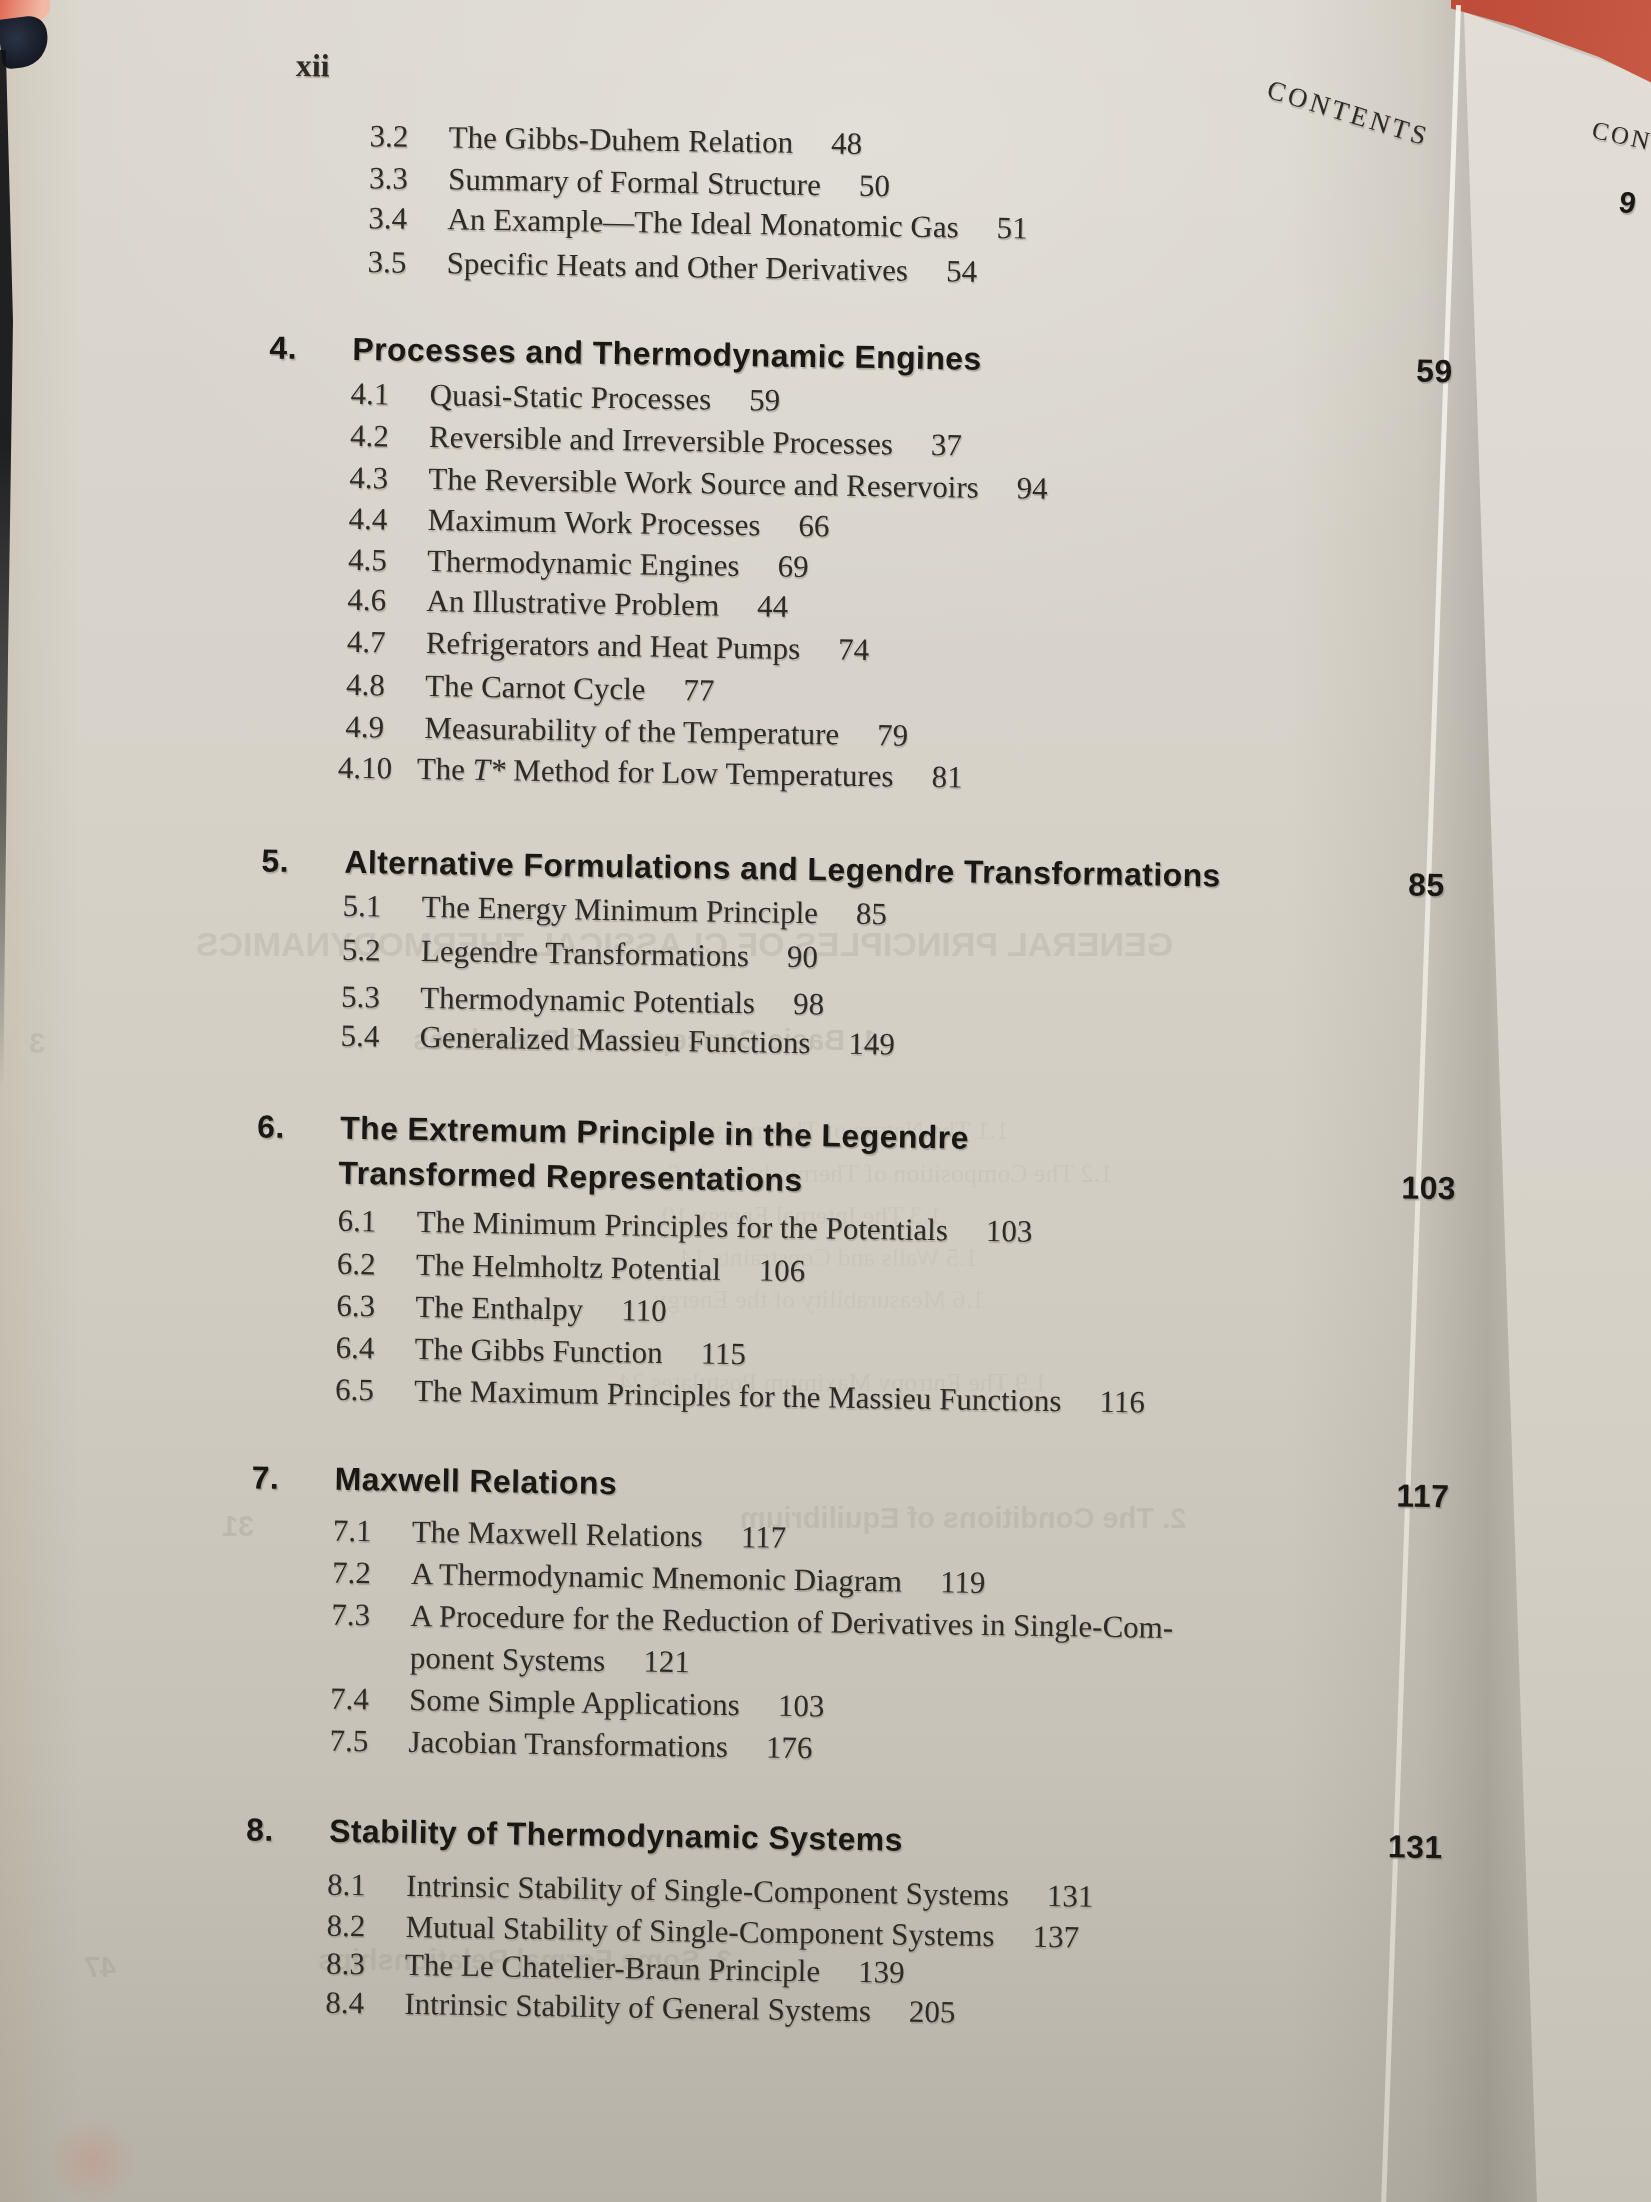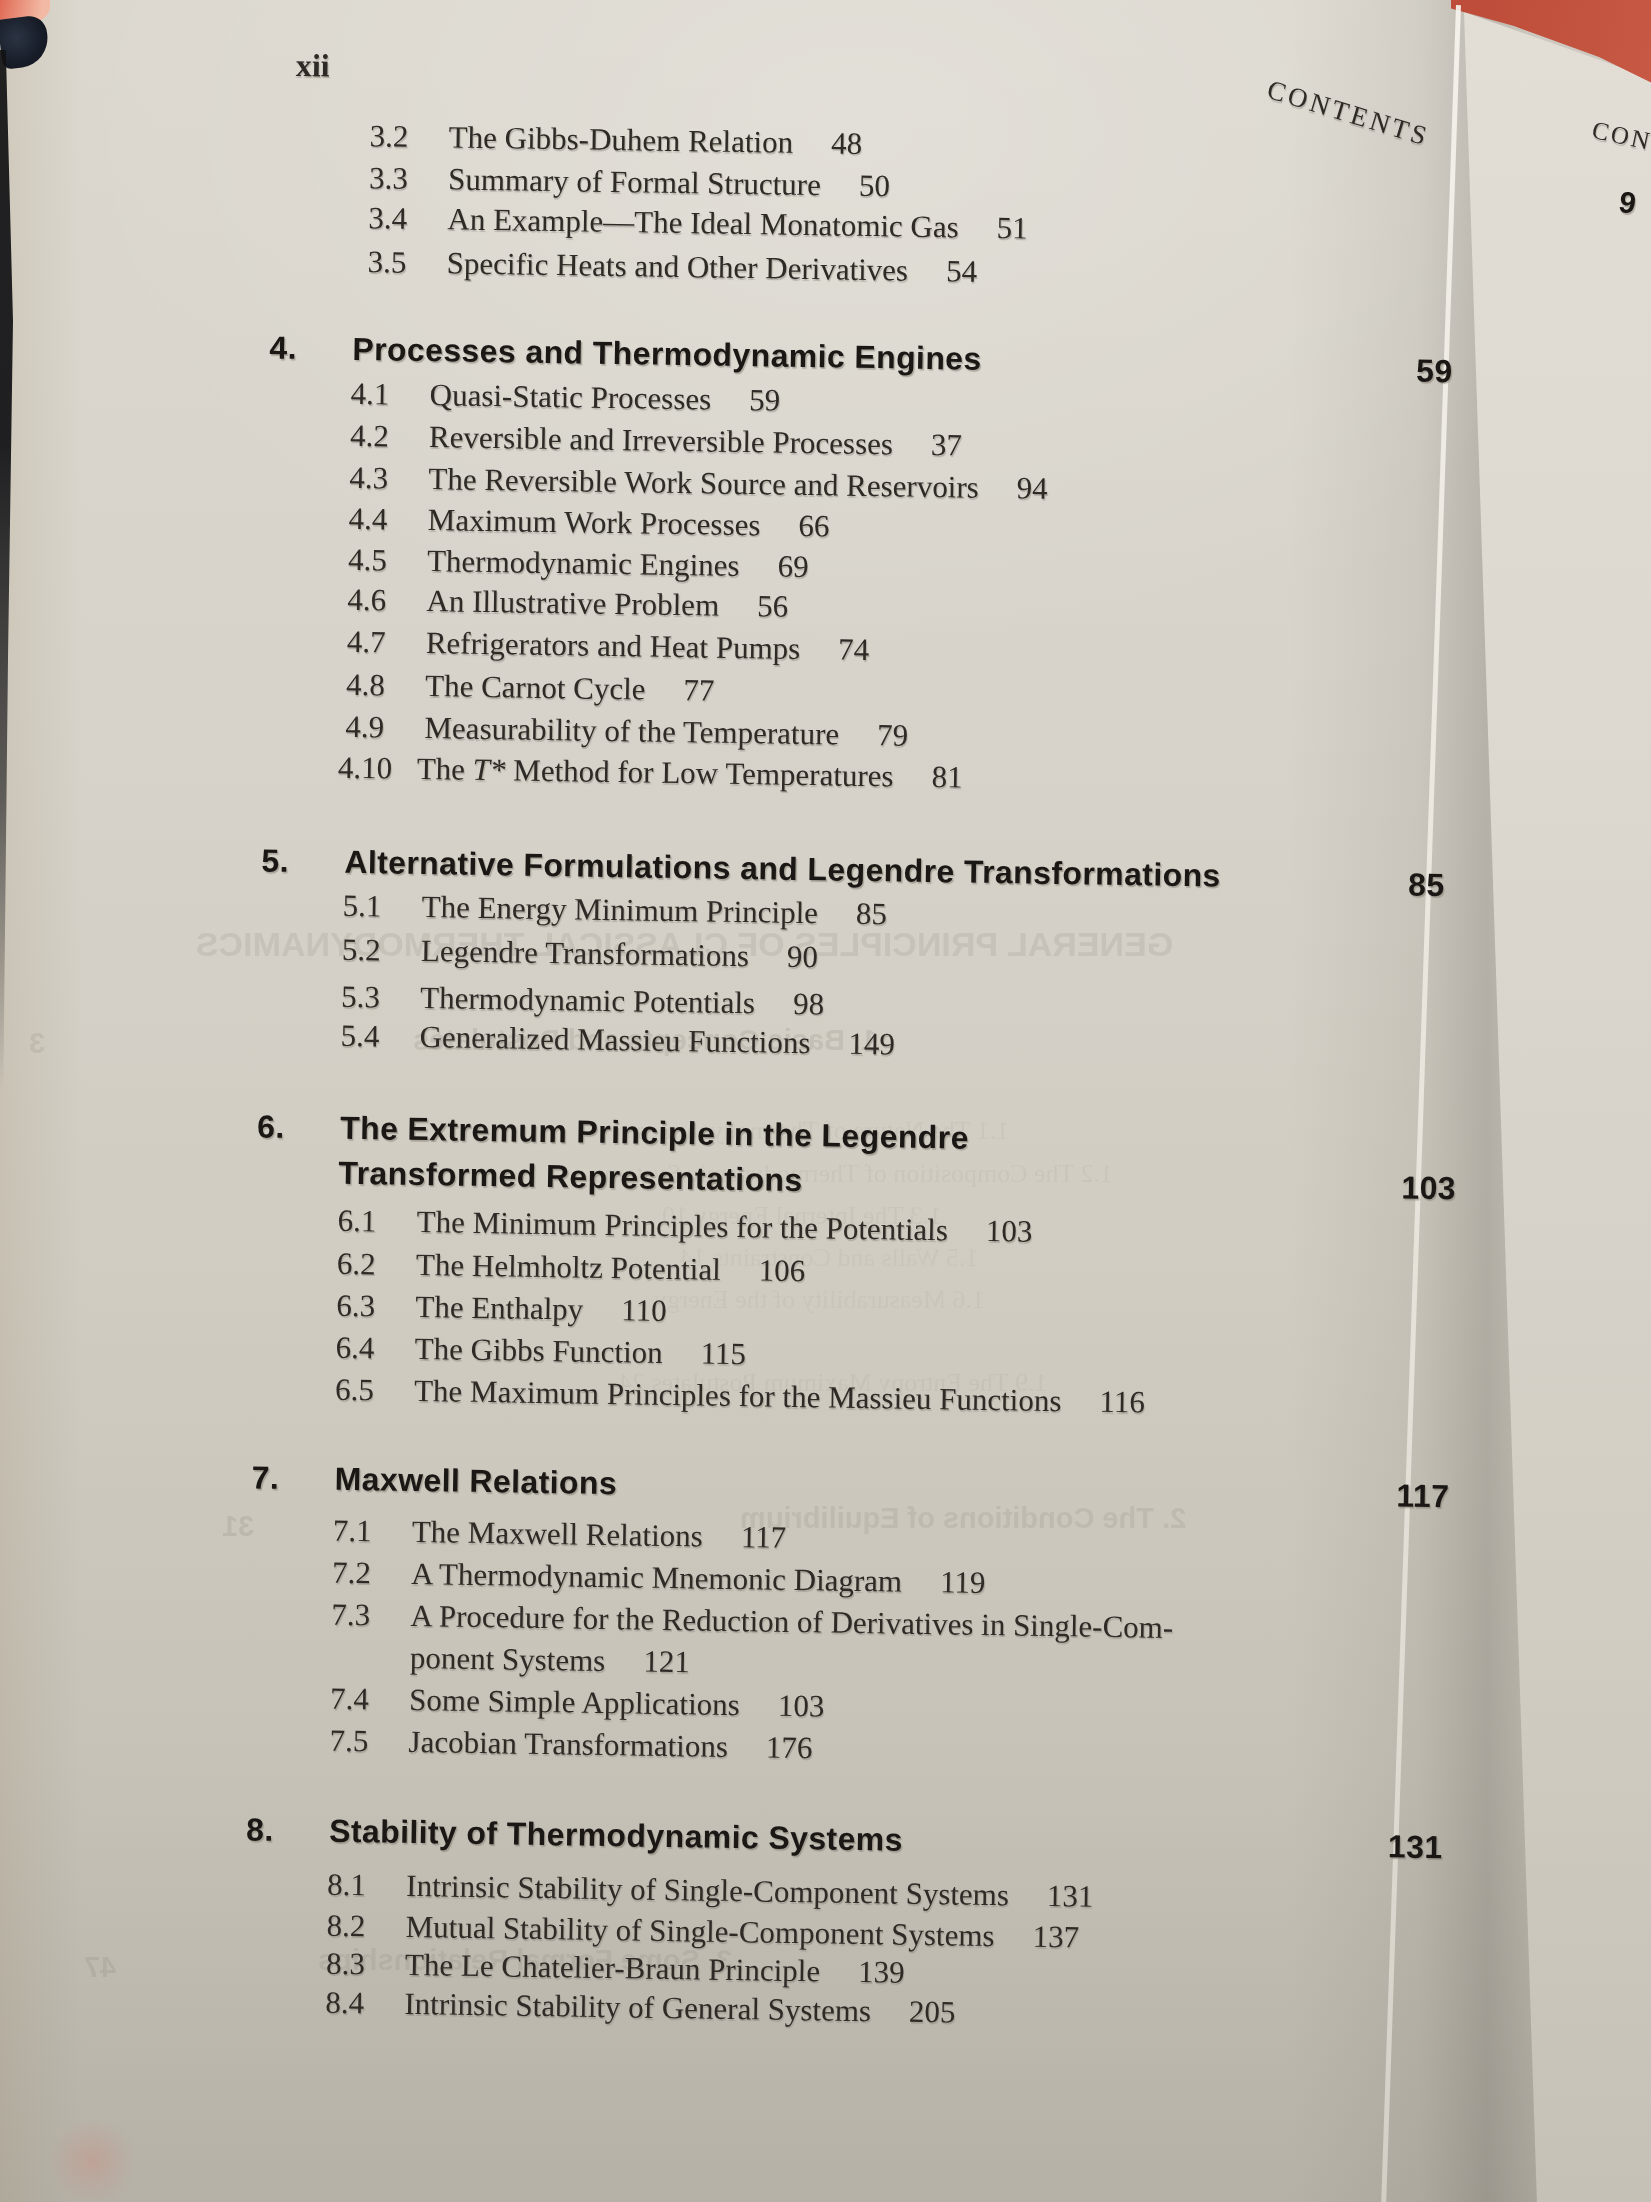--- a/index.html
+++ b/index.html
@@ -169,21 +169,21 @@
       <span class="pg">66</span>
   </div>
   <div class="row serif" style="left:355px;top:544px;">
     <span class="num">4.5</span>
       <span>Thermodynamic Engines</span>
       <span class="pg">69</span>
   </div>
   <div class="row serif" style="left:355px;top:584px;">
     <span class="num">4.6</span>
       <span>An Illustrative Problem</span>
-      <span class="pg">56</span>
+      <span class="pg">44</span>
   </div>
   <div class="row serif" style="left:355px;top:626px;">
     <span class="num">4.7</span>
       <span>Refrigerators and Heat Pumps</span>
       <span class="pg">74</span>
   </div>
   <div class="row serif" style="left:355px;top:669px;">
     <span class="num">4.8</span>
       <span>The Carnot Cycle</span>
       <span class="pg">77</span>

